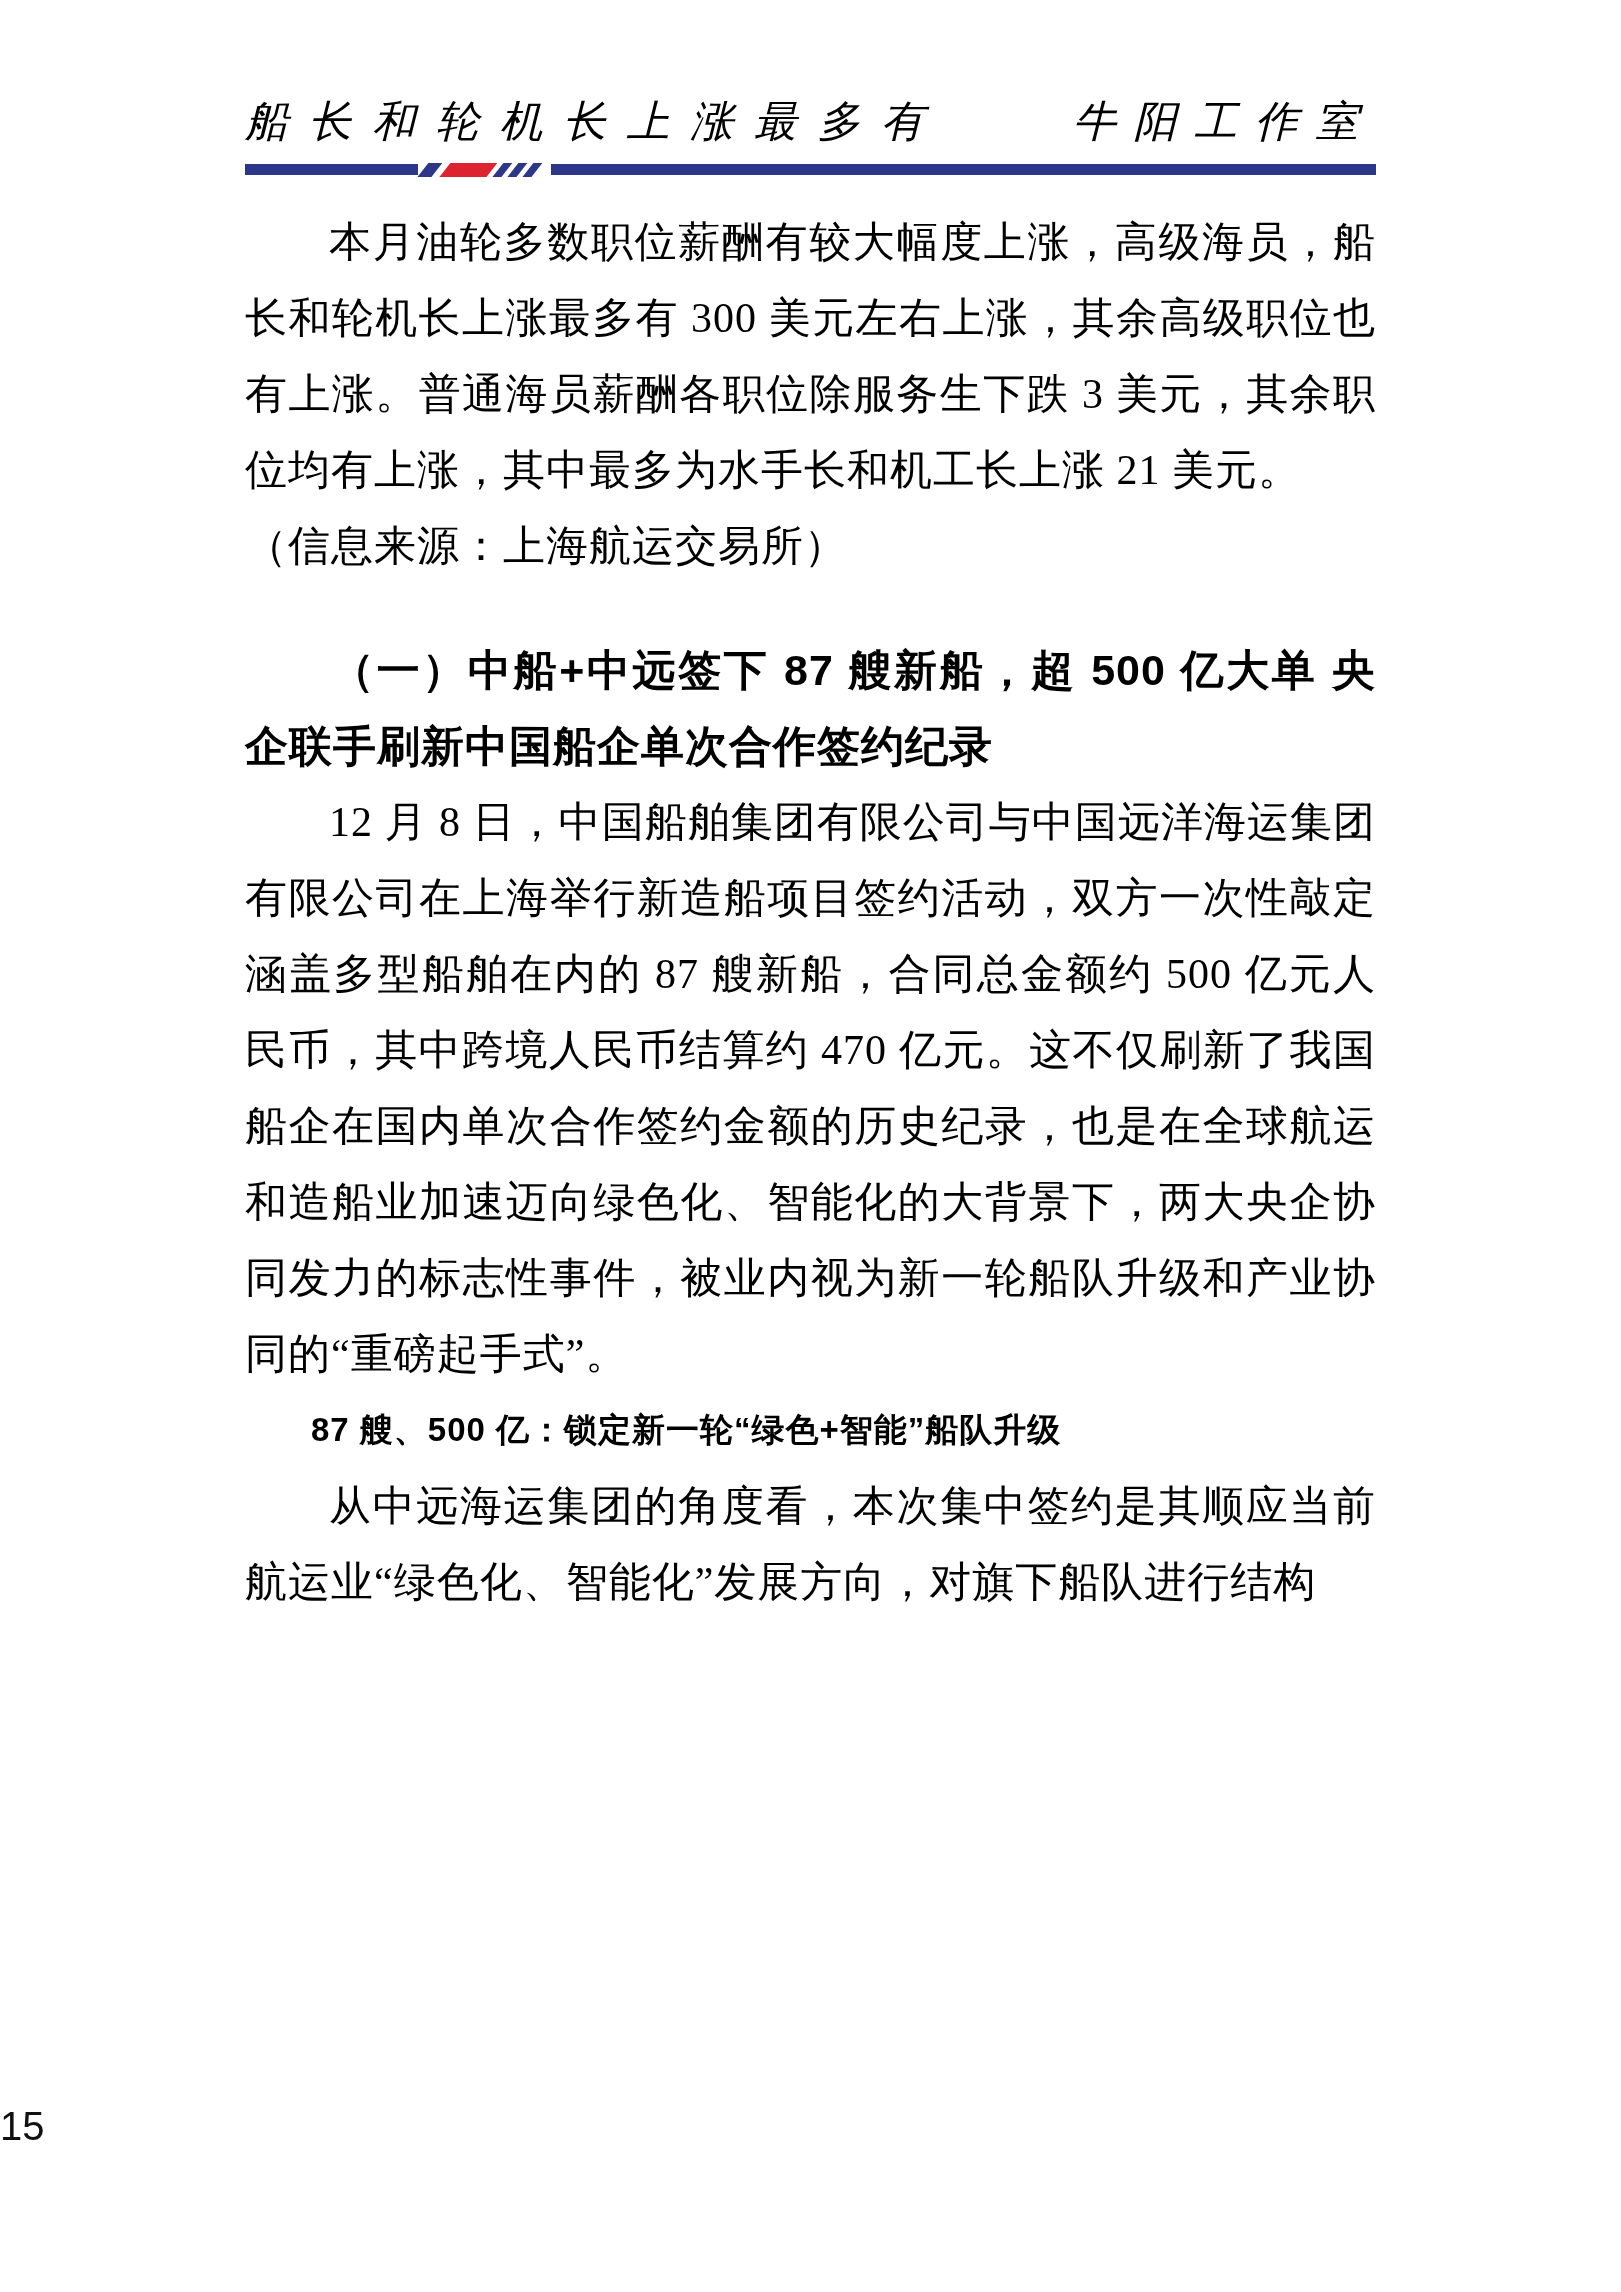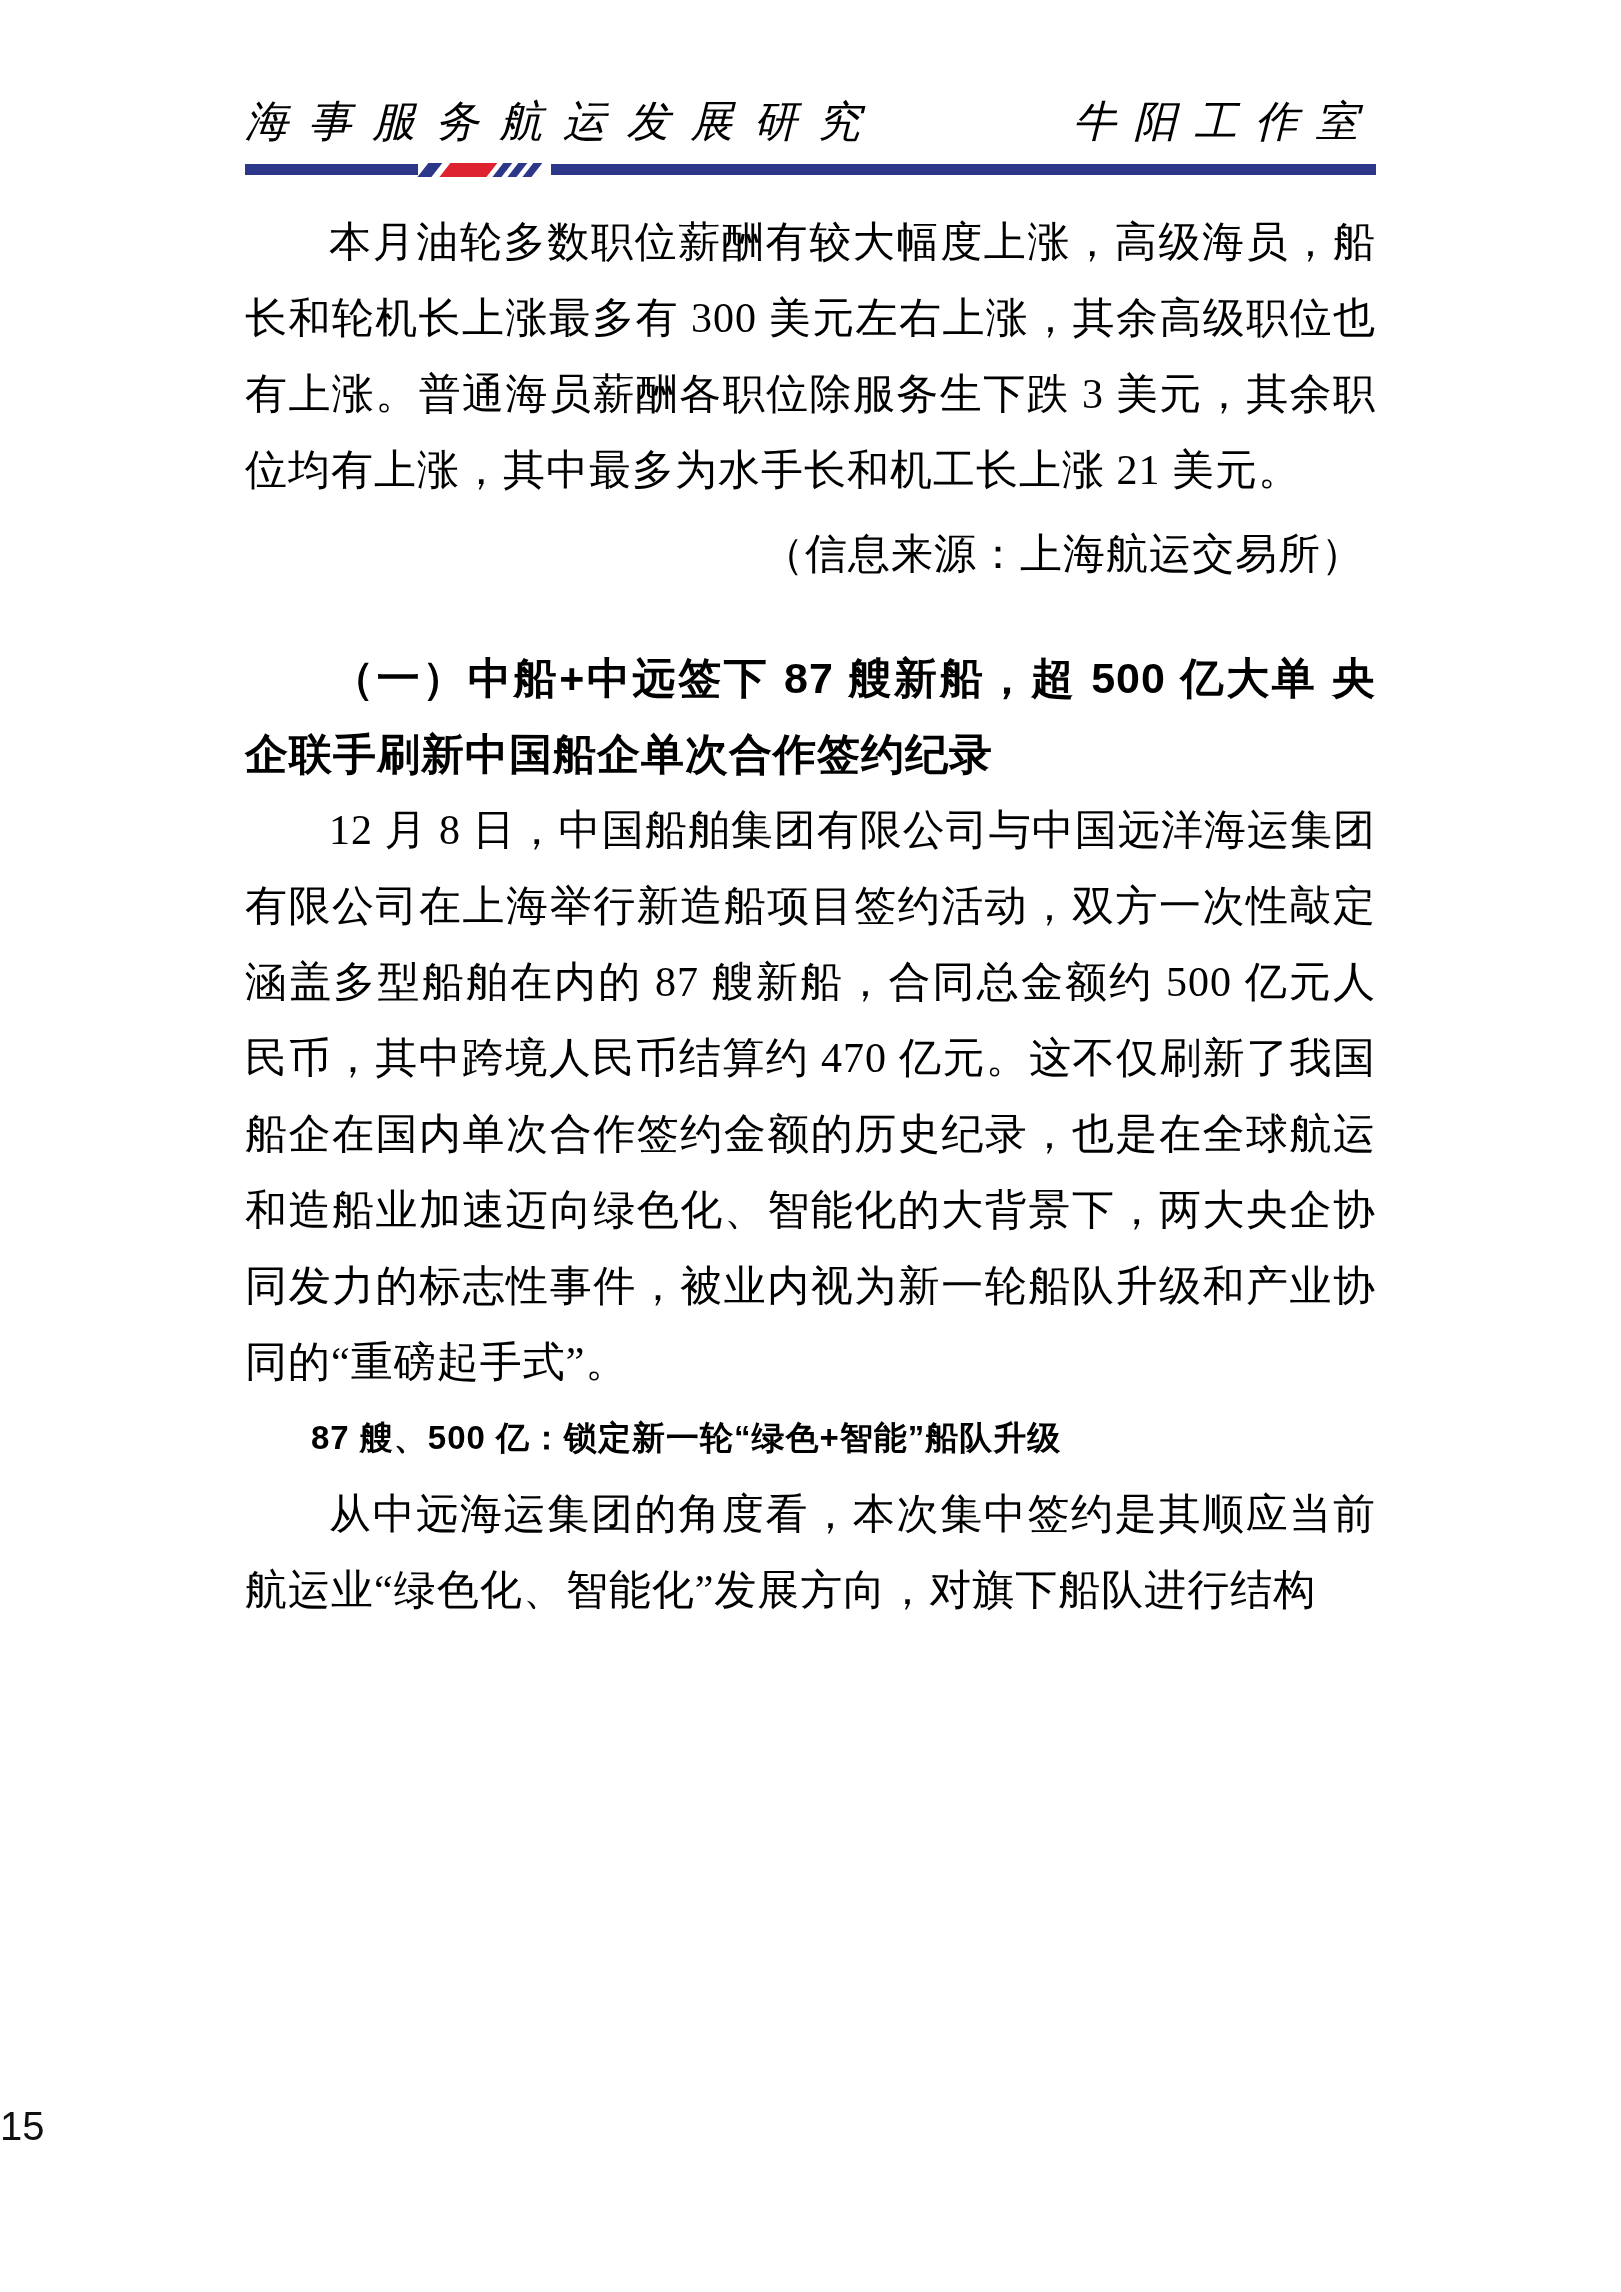--- a/index.html
+++ b/index.html
@@ -59,25 +59,25 @@
     margin:0;
     font-size:42px;
     line-height:76px;
     letter-spacing:1px;
     text-align:justify;
     text-justify:inter-ideograph;
     text-indent:2em;
   }
   .p-first{margin-top:29px;}
   .source-line{
-    margin:8px;
+    margin:0;
     font-size:42px;
     line-height:76px;
     letter-spacing:1px;
-    text-align:right;
+    text-align:left;
     padding-right:3.9px;
   }
   .h2{
     margin:41px 0 0 102px;
     font-family:"Liberation Sans", sans-serif;
     font-weight:700;
     font-size:44px;
     line-height:76px;
     letter-spacing:2px;
   }
@@ -113,21 +113,21 @@
     color:#111;
   }
 </style>
 </head>
 <body>
 
 <div class="page">
   <div class="content">
 
     <div class="header-row">
-      <span class="header-left">海事服务航运发展研究</span>
+      <span class="header-left">船长和轮机长上涨最多有</span>
       <span class="header-right">牛阳工作室</span>
     </div>
 
     <div class="divider">
       <div class="divider-deco">
         <div class="seg seg-navy w14"></div>
         <div class="seg seg-red w48"></div>
         <div class="seg seg-navy w9"></div>
         <div class="seg seg-navy w9"></div>
         <div class="seg seg-navy w9"></div>

